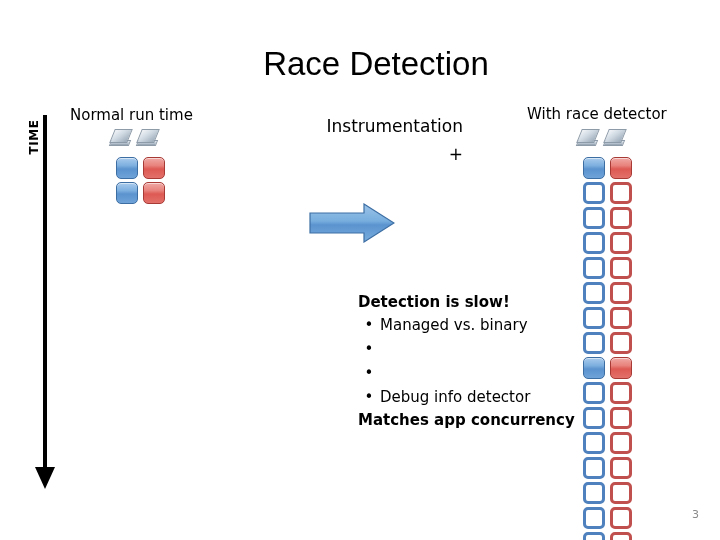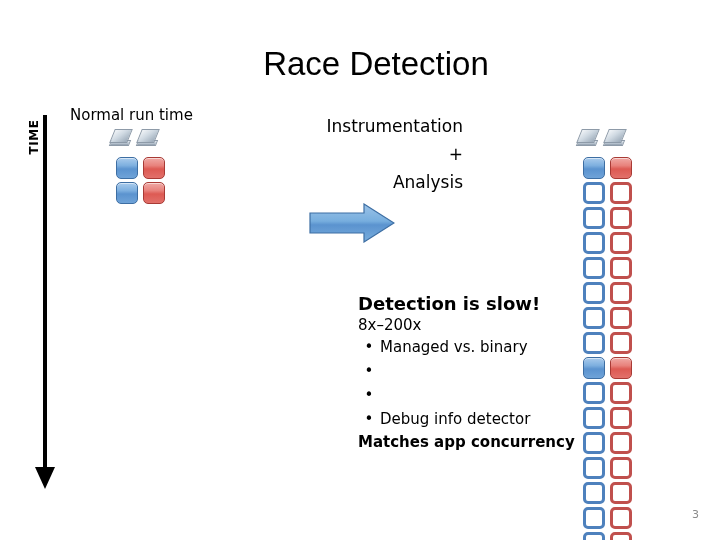--- a/index.html
+++ b/index.html
@@ -164,21 +164,21 @@
   
   #detection-block {
     position: absolute;
     left: 358px;
     top: 293px;
     width: 230px;
     color: #000000;
   }
   #detection-heading {
     font-family: "DejaVu Sans", sans-serif;
-    font-size: 18px;
+    font-size: 15px;
     font-weight: bold;
     margin-bottom: 2px;
     white-space: nowrap;
   }
   #detection-range {
     font-family: "DejaVu Sans", sans-serif;
     font-size: 15px;
     margin-bottom: 1px;
     white-space: nowrap;
   }
@@ -228,20 +228,21 @@
 
   <div id="slide-title">Race Detection</div>
 
   <div id="time-axis">
     <div id="time-label">TIME</div>
     <div id="time-arrow-line"></div>
     <div id="time-arrow-head"></div>
   </div>
 
   <div class="col-header" id="header-normal">Normal run time</div>
+  <div class="col-header" id="header-detector">With race detector</div>
 
   <div id="normal-diagram">
       <div class="disk-icon" style="left: 110px; top: 129px;">
         <div class="side"></div>
         <div class="top"></div>
       </div>
       <div class="disk-icon" style="left: 137px; top: 129px;">
         <div class="side"></div>
         <div class="top"></div>
       </div>
@@ -290,38 +291,36 @@
       <div class="thread-cell cell-red-outline" style="left: 610px; top: 482px;"></div>
       <div class="thread-cell cell-blue-outline" style="left: 583px; top: 507px;"></div>
       <div class="thread-cell cell-red-outline" style="left: 610px; top: 507px;"></div>
       <div class="thread-cell cell-blue-outline" style="left: 583px; top: 532px;"></div>
       <div class="thread-cell cell-red-outline" style="left: 610px; top: 532px;"></div>
     </div>
 
   <div id="instrumentation-block">
     <div>Instrumentation</div>
     <div>+</div>
-    <div>Analysis</div>
   </div>
 
   <svg id="process-arrow" viewBox="0 0 86 40">
     <defs>
       <linearGradient id="arrGrad" x1="0" y1="0" x2="0" y2="1">
         <stop offset="0%" stop-color="#9cc3e8"></stop>
         <stop offset="45%" stop-color="#77aede"></stop>
         <stop offset="55%" stop-color="#5b93cf"></stop>
         <stop offset="100%" stop-color="#79aedd"></stop>
       </linearGradient>
     </defs>
     <polygon points="1,10 55,10 55,1 85,20 55,39 55,30 1,30" fill="url(#arrGrad)" stroke="#3d6ea3" stroke-width="1.2"></polygon>
   </svg>
 
   <div id="detection-block">
     <div id="detection-heading">Detection is slow!</div>
-    <div id="detection-range">8x–200x</div>
     <div id="detection-bullets">
         <div class="detection-bullet">
           <span class="bul">•</span>
           <span>Managed vs. binary</span>
         </div>
         <div class="detection-bullet">
           <span class="bul">•</span>
         </div>
         <div class="detection-bullet">
           <span class="bul">•</span>

